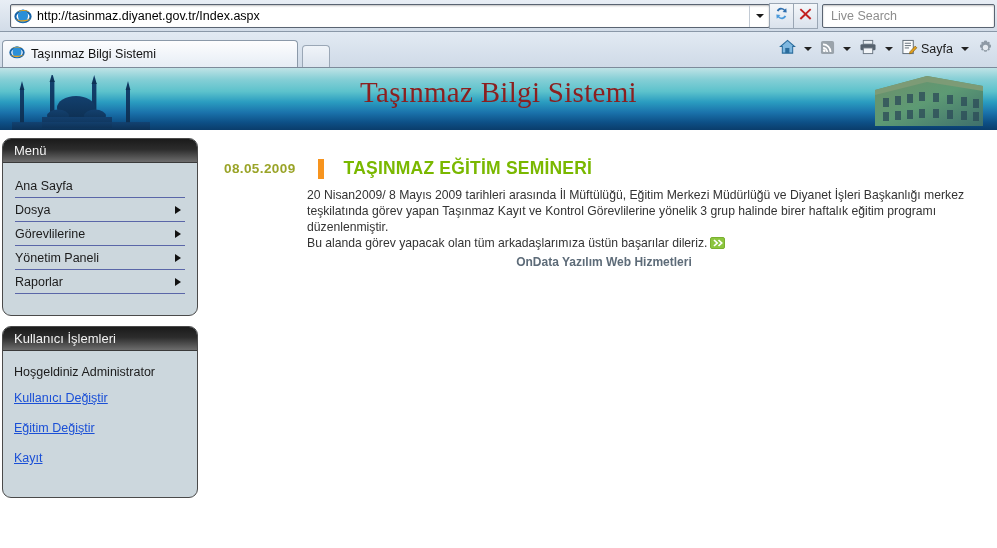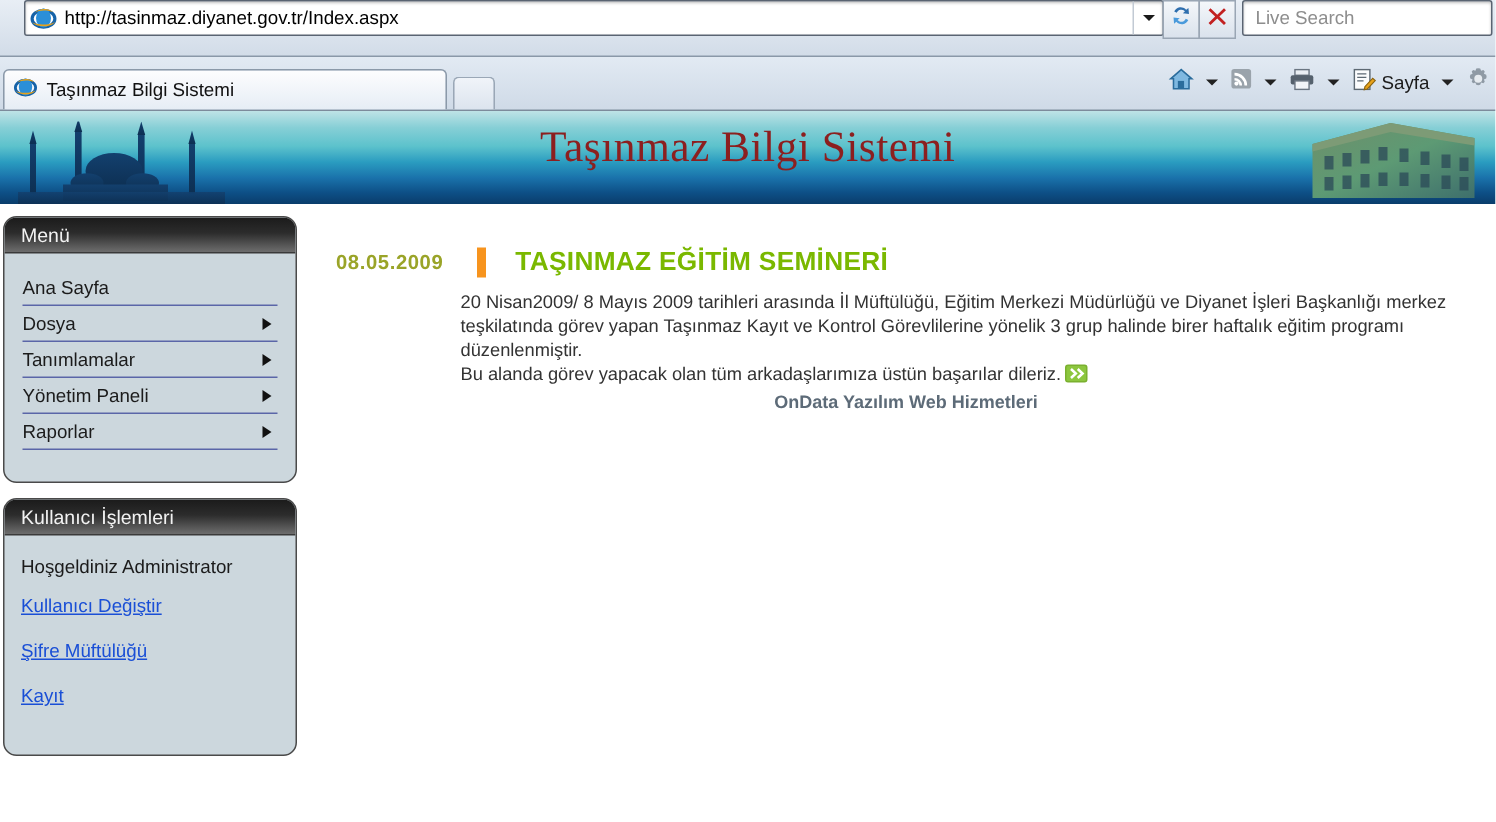--- a/index.html
+++ b/index.html
@@ -10,24 +10,25 @@
     background: #ffffff;
     font-family: "Liberation Sans", sans-serif;
   }
 
   
   .browser {
     width: 997px;
     background: #d6e2ef;
   }
   .addr-row {
-    height: 38px;
-    display: flex;
+    height: 32px;
+    display: flex;
+    align-items: center;
     background: linear-gradient(to bottom, #e8eef5 0%, #d2dce8 100%);
-    padding: 0 0 0 12px;
+    padding: 0 0 0 6px;
     border-bottom: 1px solid #8a98a8;
   }
   .addr-box {
     flex: 0 0 auto;
     width: 760px;
     height: 24px;
     margin: 0 0 0 4px;
     background: #ffffff;
     border: 1px solid #5a6472;
     border-radius: 2px;
@@ -476,21 +477,21 @@
     <div class="panel-body">
       <div class="menu-pad"></div>
       <div class="menu-item">
         <span class="lbl">Ana Sayfa</span>
       </div>
       <div class="menu-item">
         <span class="lbl">Dosya</span>
         <span class="arrow-r"></span>
       </div>
       <div class="menu-item">
-        <span class="lbl">Tanımlamalar</span>
+        <span class="lbl">Görevlilerine</span>
         <span class="arrow-r"></span>
       </div>
       <div class="menu-item">
         <span class="lbl">Yönetim Paneli</span>
         <span class="arrow-r"></span>
       </div>
       <div class="menu-item">
         <span class="lbl">Raporlar</span>
         <span class="arrow-r"></span>
       </div>
@@ -498,21 +499,21 @@
     </div>
   </div>
 
   <div class="panel" style="top:196px;">
     <div class="panel-hd">
       <span>Kullanıcı İşlemleri</span>
     </div>
     <div class="panel-body">
       <div class="user-line">Hoşgeldiniz Administrator</div>
       <a class="user-link">Kullanıcı Değiştir</a>
-      <a class="user-link">Şifre Müftülüğü</a>
+      <a class="user-link">Eğitim Değiştir</a>
       <a class="user-link">Kayıt</a>
     </div>
   </div>
 
   <div class="article">
     <div class="art-head">
       <span class="art-date">08.05.2009</span>
       <span class="art-bar"></span>
       <span class="art-title">TAŞINMAZ EĞİTİM SEMİNERİ</span>
     </div>

